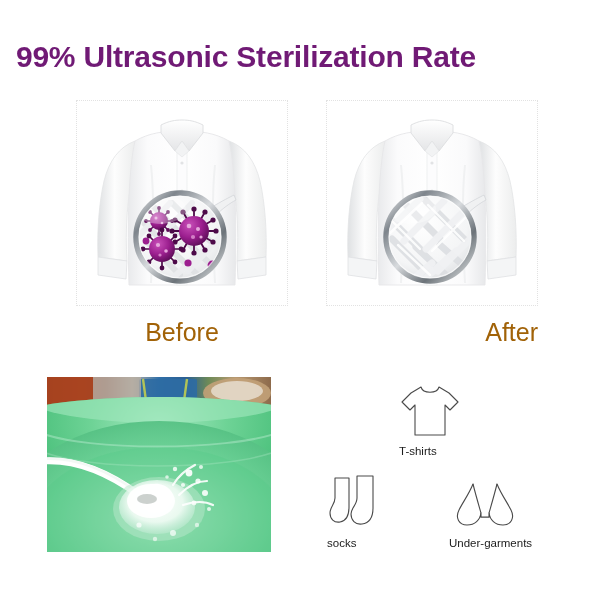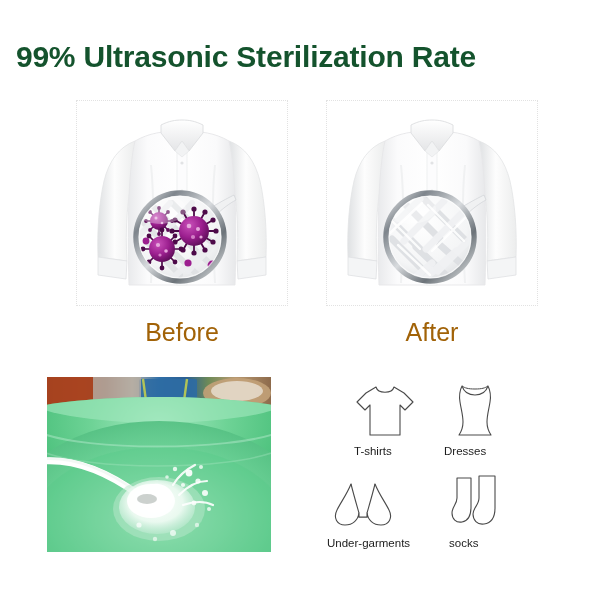--- a/index.html
+++ b/index.html
@@ -19,21 +19,21 @@
   
   #title {
     position: absolute;
     left: 0;
     top: 40px;
     width: 492px;
     text-align: center;
     font-size: 30px;
     font-weight: bold;
     letter-spacing: -0.2px;
-    color: #14532d;
+    color: #701a75;
     white-space: nowrap;
   }
 
   
   .compare-panel {
     position: absolute;
     top: 100px;
     width: 212px;
     height: 206px;
     border: 1px dotted #e2e2e2;
@@ -46,21 +46,21 @@
   .panel-caption {
     position: absolute;
     top: 318px;
     width: 212px;
     text-align: center;
     font-size: 25px;
     font-weight: 400;
     color: #a16207;
   }
   #caption-before { left: 76px; }
-  #caption-after  { left: 326px; }
+  #caption-after  { left: 326px; text-align: right; }
 
   .shirt-stage {
     position: absolute;
     inset: 0;
     overflow: hidden;
   }
   .shirt-svg {
     position: absolute;
     left: 50%;
     top: 6px;
@@ -509,48 +509,39 @@
     <div class="icon-cell">
       <div class="icon-art">
         <svg width="62" height="58" viewBox="0 0 62 58">
           <path d="M22 5 L12 11 L3 20 L11 28 L16 23 L16 53 L46 53 L46 23 L51 28 L59 20 L50 11 L40 5 C38 12 24 12 22 5 Z" fill="#ffffff" stroke="#4a4a4a" stroke-width="1.1" stroke-linejoin="round"></path>
         </svg>
       </div>
       <div class="icon-label">T-shirts</div>
     </div>
 
 
+  </div>
+
+  <div class="icon-row" id="icon-row-2">
+
     <div class="icon-cell">
       <div class="icon-art">
-        <svg width="62" height="58" viewBox="0 0 62 58">
-          <path d="M18 4 C20 10 24 13 31 13 C38 13 42 10 44 4 C46 8 47 14 46 20 C45 27 43 33 43 40 C43 46 45 50 47 53 L15 53 C17 50 19 46 19 40 C19 33 17 27 16 20 C15 14 16 8 18 4 Z" fill="#ffffff" stroke="#4a4a4a" stroke-width="1.1" stroke-linejoin="round"></path>
-          <path d="M18 4 C21 6 24 7 31 7 C38 7 41 6 44 4" fill="none" stroke="#4a4a4a" stroke-width="1"></path>
+        <svg width="56" height="58" viewBox="0 0 56 58">
+          <path d="M8 4 L22 4 L22 33 C22 41 19 47 13 48 C7 49 3 45 3 39 C3 33 8 30 8 24 Z" fill="#ffffff" stroke="#4a4a4a" stroke-width="1.1" stroke-linejoin="round"></path>
+          <path d="M30 2 L46 2 L46 34 C46 43 42 49 35 50 C28 51 24 46 24 40 C24 34 30 31 30 24 Z" fill="#ffffff" stroke="#4a4a4a" stroke-width="1.1" stroke-linejoin="round"></path>
         </svg>
       </div>
-      <div class="icon-label">Dresses</div>
+      <div class="icon-label">socks</div>
     </div>
-  </div>
-
-  <div class="icon-row" id="icon-row-2">
 
     <div class="icon-cell">
       <div class="icon-art">
         <svg width="72" height="52" viewBox="0 0 72 52">
           <path d="M24 4 C20 14 14 22 10 30 C6 38 10 45 18 45 C26 45 31 40 32 33 L32 37 L40 37 L40 33 C41 40 46 45 54 45 C62 45 66 38 62 30 C58 22 52 14 48 4" fill="#ffffff" stroke="#4a4a4a" stroke-width="1.1" stroke-linejoin="round" stroke-linecap="round"></path>
           <path d="M32 33 L32 37 L40 37 L40 33" fill="#ffffff" stroke="#4a4a4a" stroke-width="1.1"></path>
           <path d="M24 4 C27 16 30 26 32 33" fill="none" stroke="#4a4a4a" stroke-width="1.1"></path>
           <path d="M48 4 C45 16 42 26 40 33" fill="none" stroke="#4a4a4a" stroke-width="1.1"></path>
         </svg>
       </div>
       <div class="icon-label">Under-garments</div>
     </div>
-
-    <div class="icon-cell">
-      <div class="icon-art">
-        <svg width="56" height="58" viewBox="0 0 56 58">
-          <path d="M8 4 L22 4 L22 33 C22 41 19 47 13 48 C7 49 3 45 3 39 C3 33 8 30 8 24 Z" fill="#ffffff" stroke="#4a4a4a" stroke-width="1.1" stroke-linejoin="round"></path>
-          <path d="M30 2 L46 2 L46 34 C46 43 42 49 35 50 C28 51 24 46 24 40 C24 34 30 31 30 24 Z" fill="#ffffff" stroke="#4a4a4a" stroke-width="1.1" stroke-linejoin="round"></path>
-        </svg>
-      </div>
-      <div class="icon-label">socks</div>
-    </div>
   </div>
 </div>
 
 </body></html>

